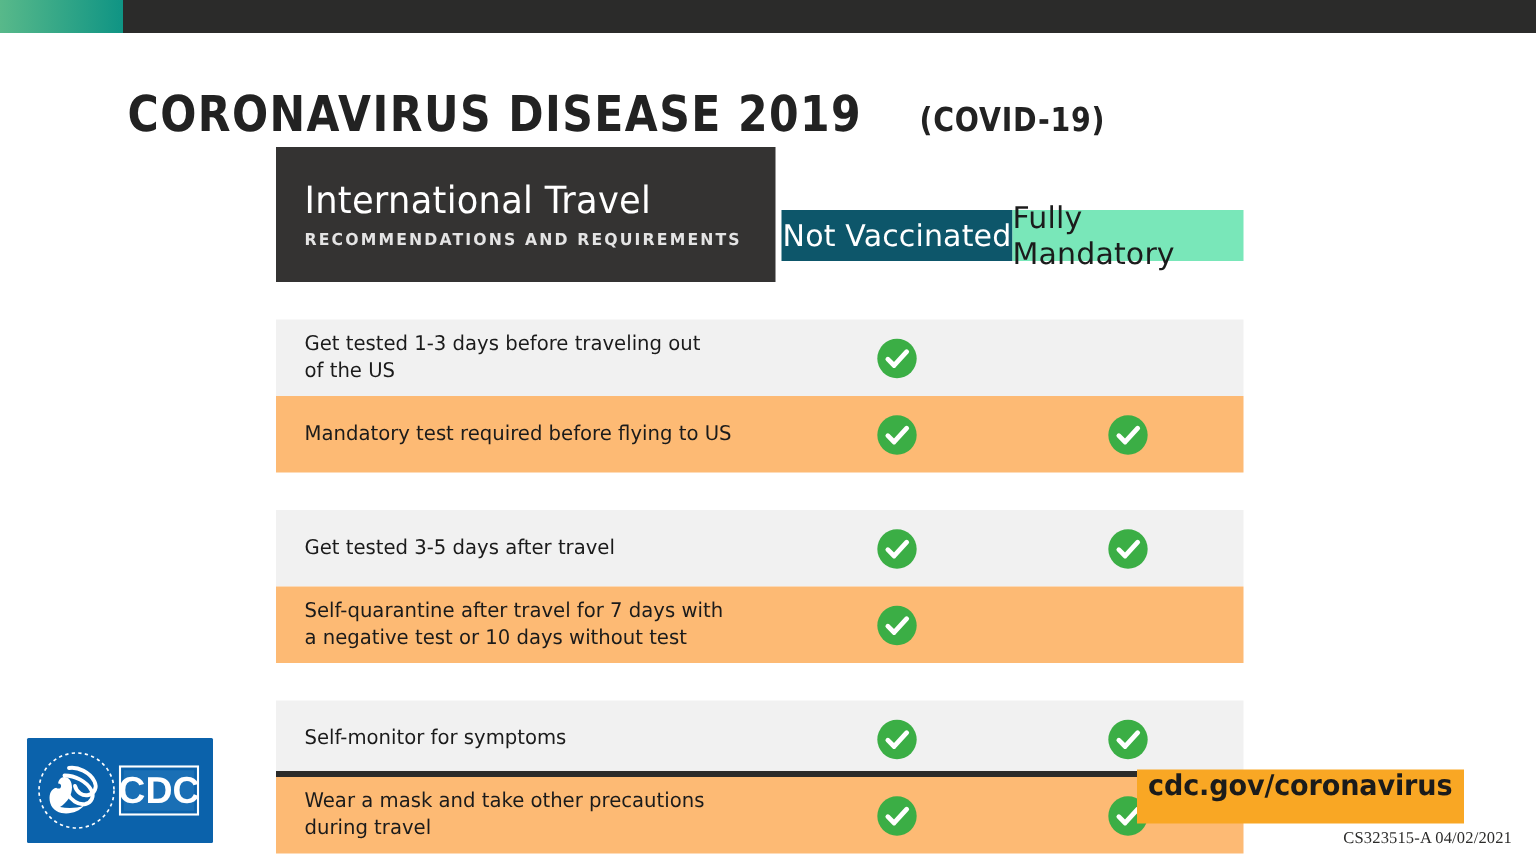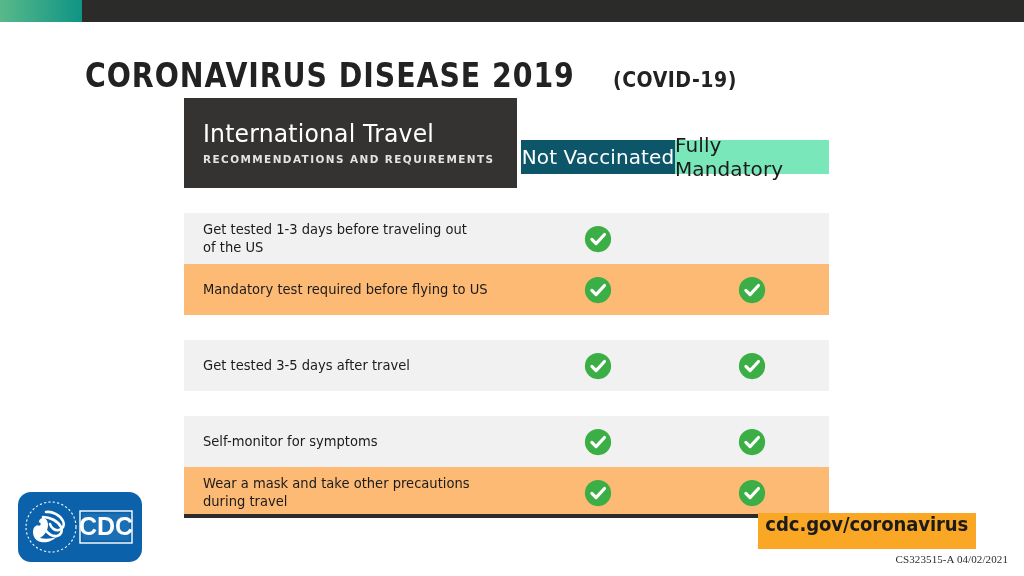--- a/index.html
+++ b/index.html
@@ -177,21 +177,21 @@
   }
 
   
   #cdc-logo {
     position: absolute;
     left: 18px;
     top: 492px;
     width: 124px;
     height: 70px;
     background: #0b62ab;
-    border-radius: 13px;
+    border-radius: 1px;
     display: flex;
     align-items: center;
     justify-content: flex-start;
   }
 
   
   #url-banner {
     position: absolute;
     left: 758px;
     top: 513px;
@@ -283,20 +283,38 @@
           <div>Get tested 3-5 days after travel</div>
         </div>
         <div class="check-cell c1">
           <svg class="check-icon" viewBox="0 0 32 32">
             <circle cx="16" cy="16" r="15" fill="#3bae45"></circle>
             <path d="M9 16.5 L13.8 21.3 L23.4 10.8" fill="none" stroke="#ffffff" stroke-width="3.6" stroke-linecap="round" stroke-linejoin="round"></path>
           </svg>
         </div>
         <div class="check-cell c2">
           <svg class="check-icon" viewBox="0 0 32 32">
+            <circle cx="16" cy="16" r="15" fill="#3bae45"></circle>
+            <path d="M9 16.5 L13.8 21.3 L23.4 10.8" fill="none" stroke="#ffffff" stroke-width="3.6" stroke-linecap="round" stroke-linejoin="round"></path>
+          </svg>
+        </div>
+      </div>
+      <div class="data-row">
+        <div class="row-label">
+          <div>Self-quarantine after travel for 7 days with</div>
+          <div>a negative test or 10 days without test</div>
+        </div>
+        <div class="check-cell c1">
+          <svg class="check-icon" viewBox="0 0 32 32">
+            <circle cx="16" cy="16" r="15" fill="#3bae45"></circle>
+            <path d="M9 16.5 L13.8 21.3 L23.4 10.8" fill="none" stroke="#ffffff" stroke-width="3.6" stroke-linecap="round" stroke-linejoin="round"></path>
+          </svg>
+        </div>
+        <div class="check-cell c2">
+          <svg class="check-icon hidden" viewBox="0 0 32 32">
             <circle cx="16" cy="16" r="15" fill="#3bae45"></circle>
             <path d="M9 16.5 L13.8 21.3 L23.4 10.8" fill="none" stroke="#ffffff" stroke-width="3.6" stroke-linecap="round" stroke-linejoin="round"></path>
           </svg>
         </div>
       </div>
       <div class="data-row striped">
         <div class="row-label">
           <div>Self-monitor for symptoms</div>
         </div>
         <div class="check-cell c1">

